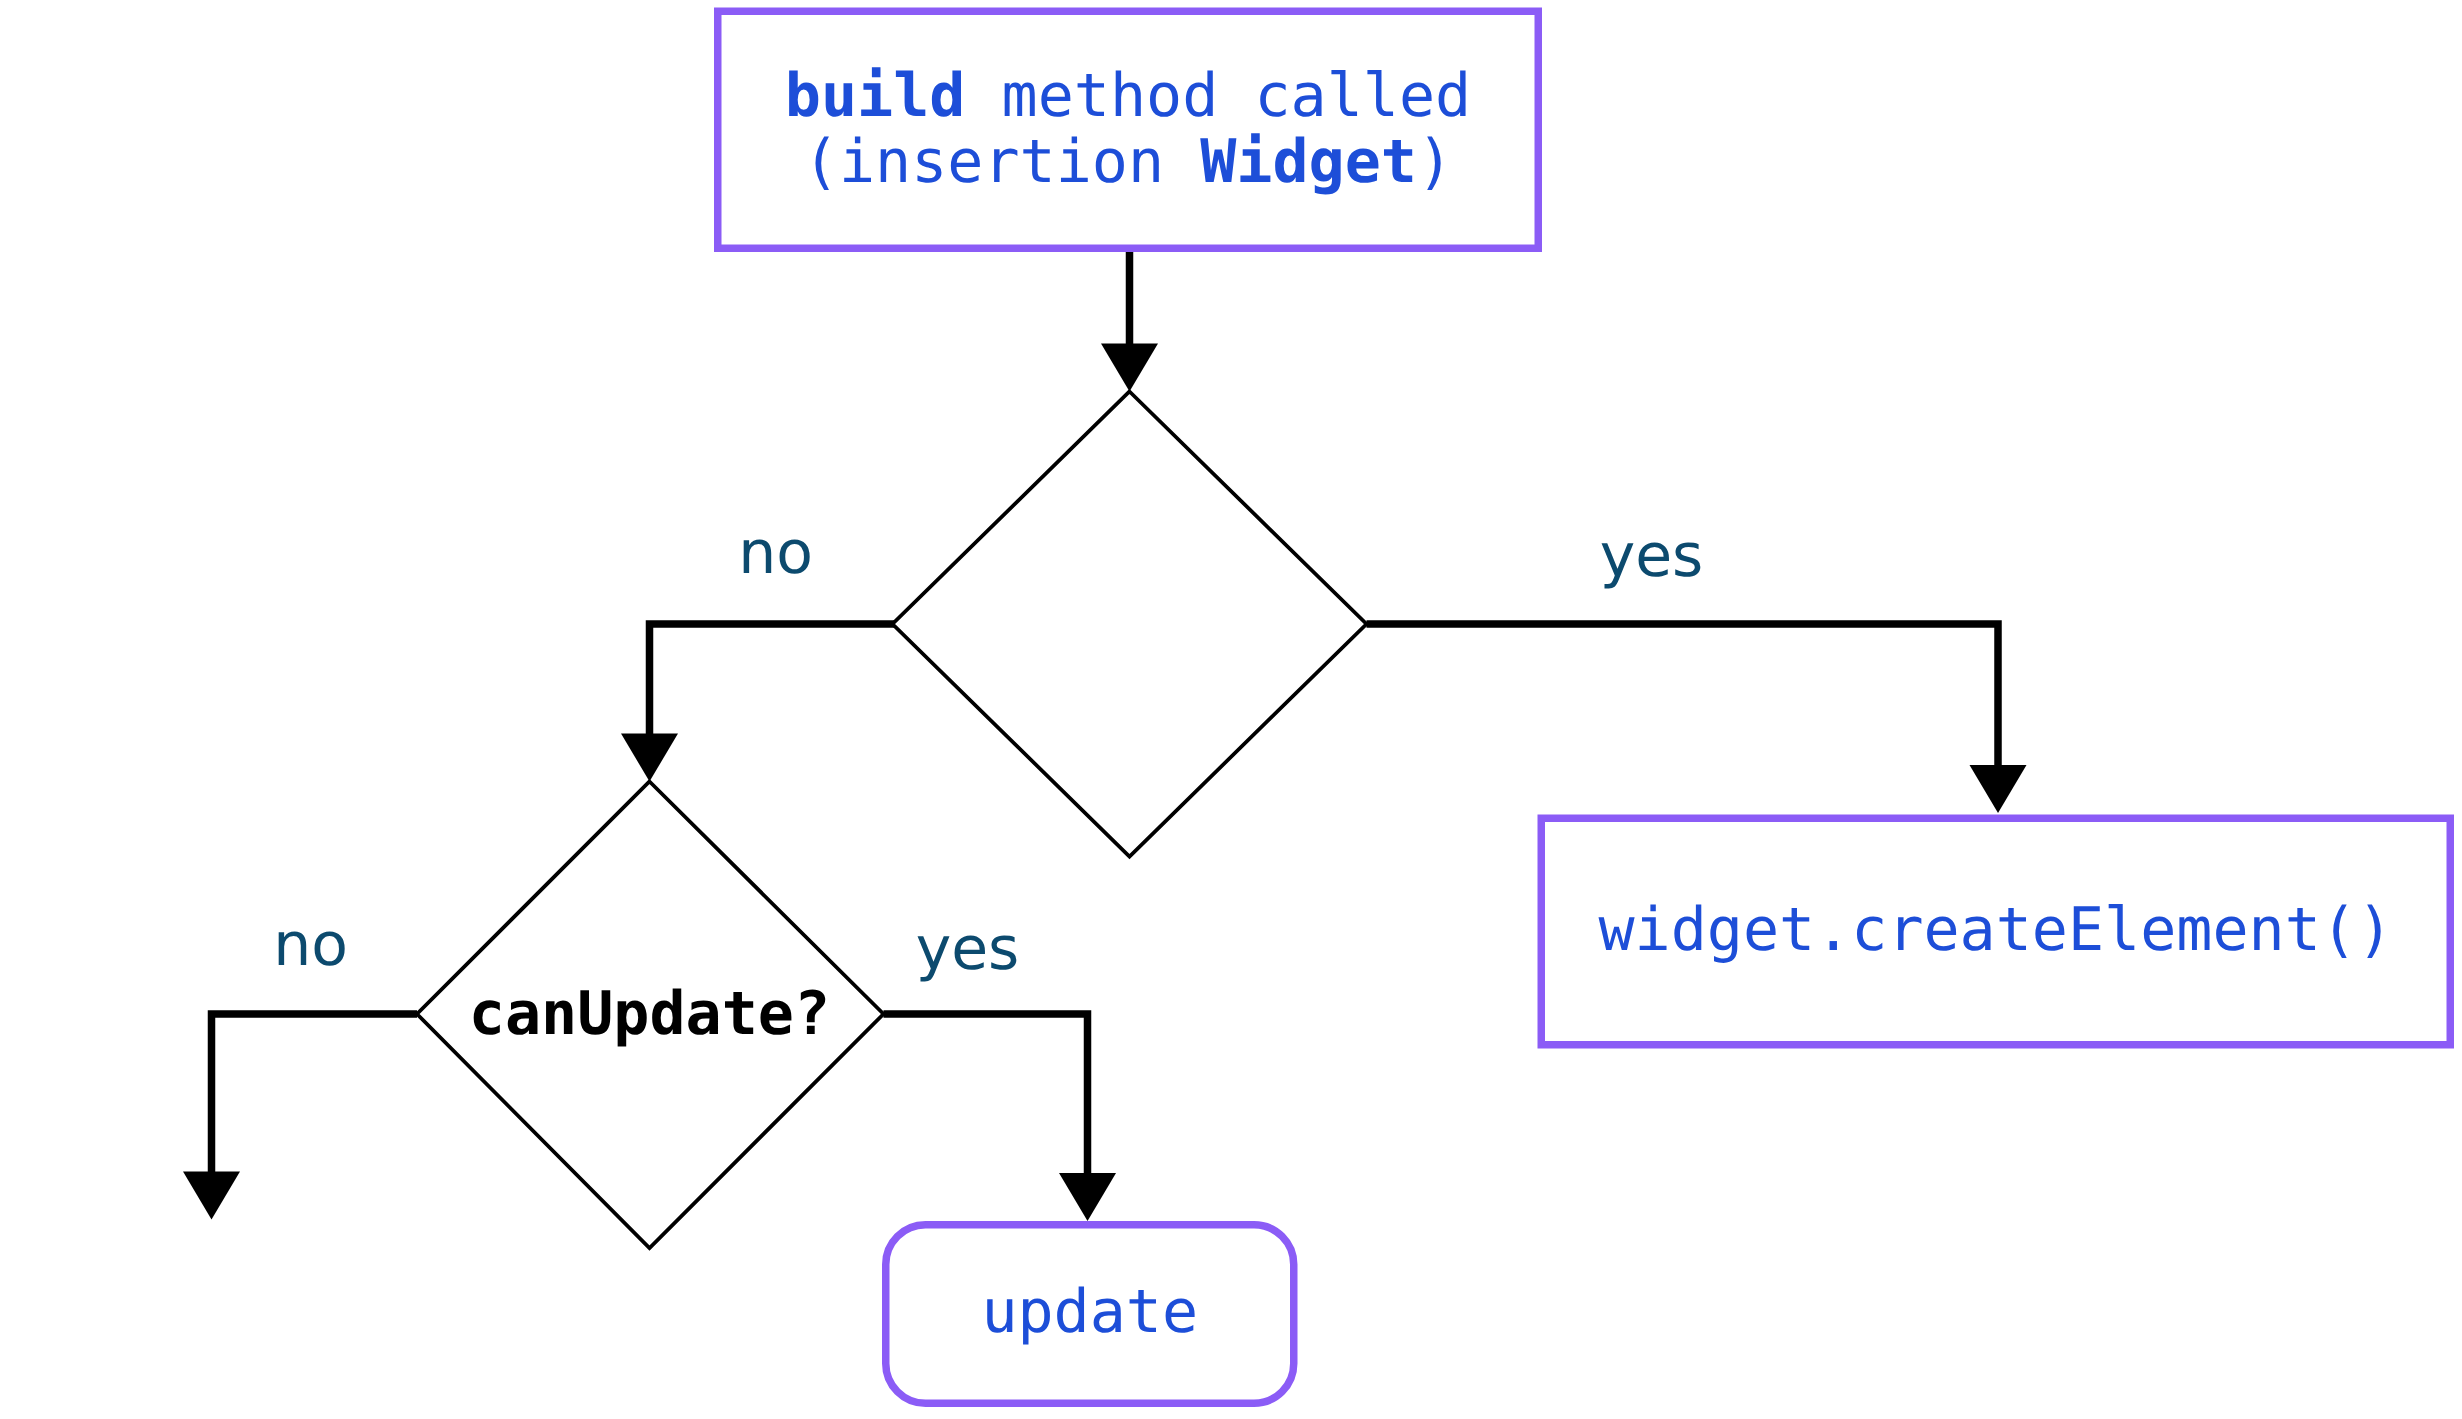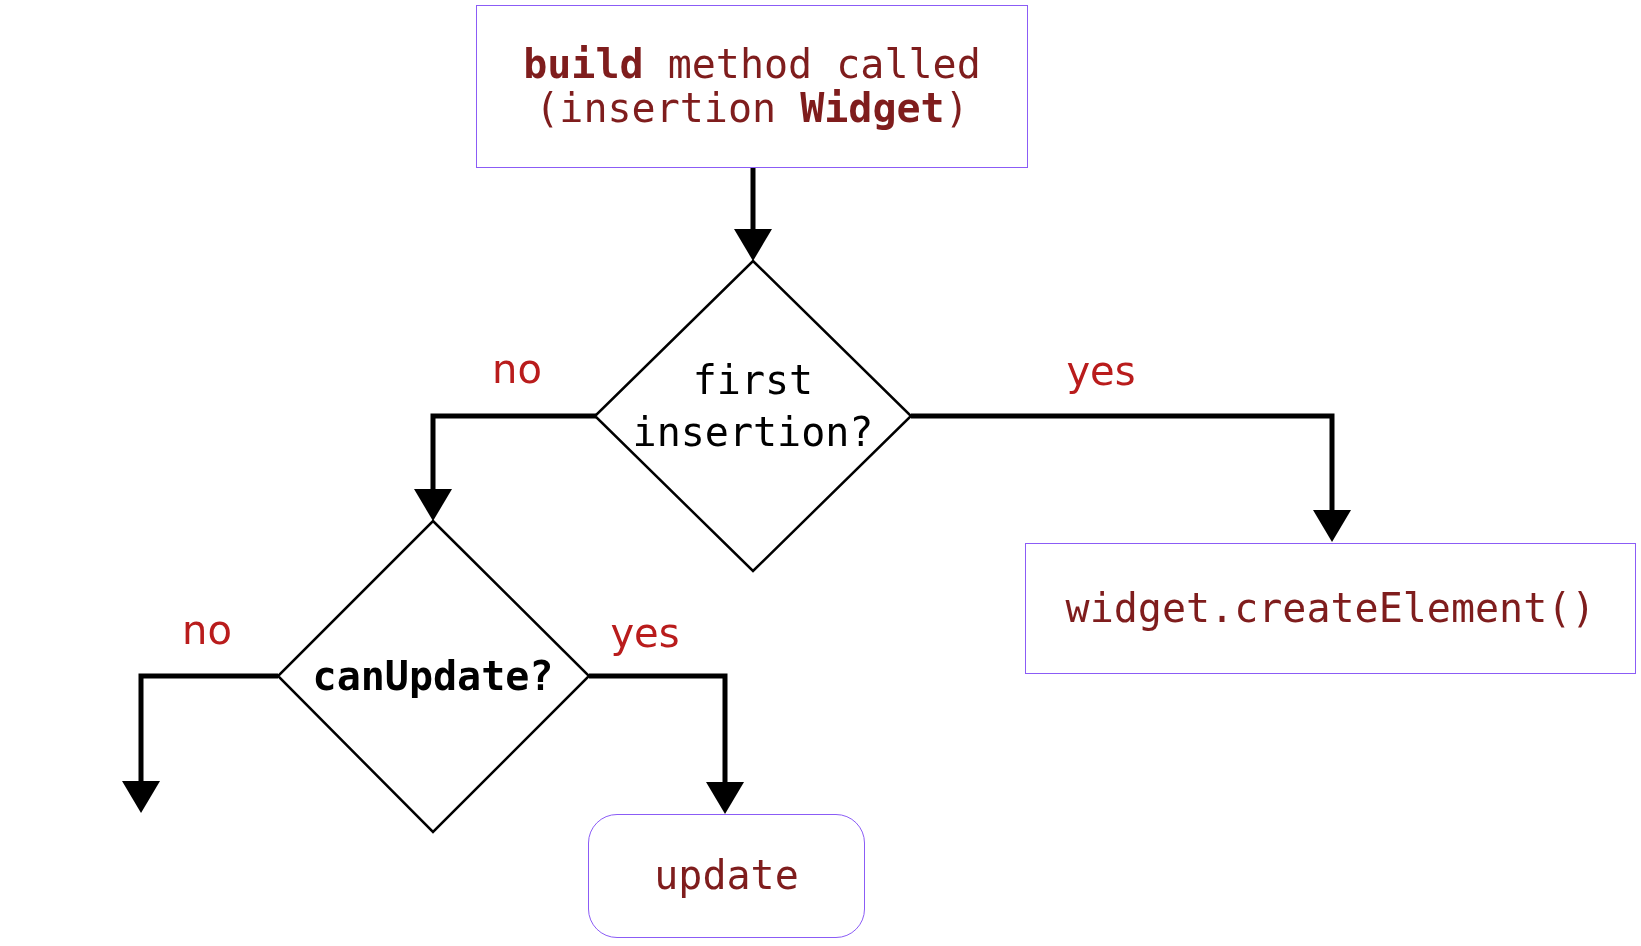--- a/index.html
+++ b/index.html
@@ -33,30 +33,30 @@
   }
   .shape-diamond {
     fill: #ffffff;
     stroke: #000000;
     stroke-width: 2.5;
     stroke-linejoin: miter;
   }
   .node {
     position: absolute;
     box-sizing: border-box;
-    border: 1px solid #8b5cf6;
+    border: 5px solid #8b5cf6;
     background: #ffffff;
     display: flex;
     flex-direction: column;
     align-items: center;
     justify-content: center;
     font-family: "DejaVu Sans Mono", monospace;
     font-size: 40px;
     line-height: 1.08;
-    color: #7f1d1d;
+    color: #1d4ed8;
     text-align: center;
     white-space: nowrap;
   }
   .diamond-text {
     position: absolute;
     display: flex;
     flex-direction: column;
     align-items: center;
     justify-content: center;
     font-family: "DejaVu Sans Mono", monospace;
@@ -68,26 +68,26 @@
     pointer-events: none;
   }
   .bold {
     font-weight: bold;
   }
   .edge-label {
     position: absolute;
     transform: translate(-50%, -50%);
     font-family: "DejaVu Sans", "Liberation Sans", sans-serif;
     font-size: 40px;
-    color: #b91c1c;
+    color: #0c4a6e;
     white-space: nowrap;
   }
   
   #build-box        { left: 476px;  top: 5px;   width: 552px; height: 163px; }
-  #create-elem-box  { left: 1025px; top: 543px; width: 611px; height: 131px; }
+  #create-elem-box  { left: 1025px; top: 543px; width: 611px; height: 156px; }
   #discard-box      { left: 3px;    top: 813px; width: 276px; height: 122px; }
   #update-box       { left: 588px;  top: 814px; width: 277px; height: 124px; border-radius: 29px; }
   #first-insertion-text { left: 593px; top: 346px; width: 320px; height: 120px; }
   #can-update-text      { left: 273px; top: 646px; width: 320px; height: 60px; font-weight: bold; }
   #label-no-1  { left: 517px;  top: 369px; }
   #label-yes-1 { left: 1101px; top: 371px; }
   #label-no-2  { left: 207px;  top: 630px; }
   #label-yes-2 { left: 645px;  top: 633px; }
 </style>
 </head>
@@ -133,24 +133,20 @@
 
   <div class="node" id="create-elem-box">
     <span>widget.createElement()</span>
   </div>
 
 
   <div class="node" id="update-box">
     <span>update</span>
   </div>
 
-  <div class="diamond-text" id="first-insertion-text">
-    <div>first</div>
-    <div>insertion?</div>
-  </div>
 
   <div class="diamond-text" id="can-update-text">
     <div>canUpdate?</div>
   </div>
 
   <div class="edge-label" id="label-no-1">no</div>
   <div class="edge-label" id="label-yes-1">yes</div>
   <div class="edge-label" id="label-no-2">no</div>
   <div class="edge-label" id="label-yes-2">yes</div>
 

